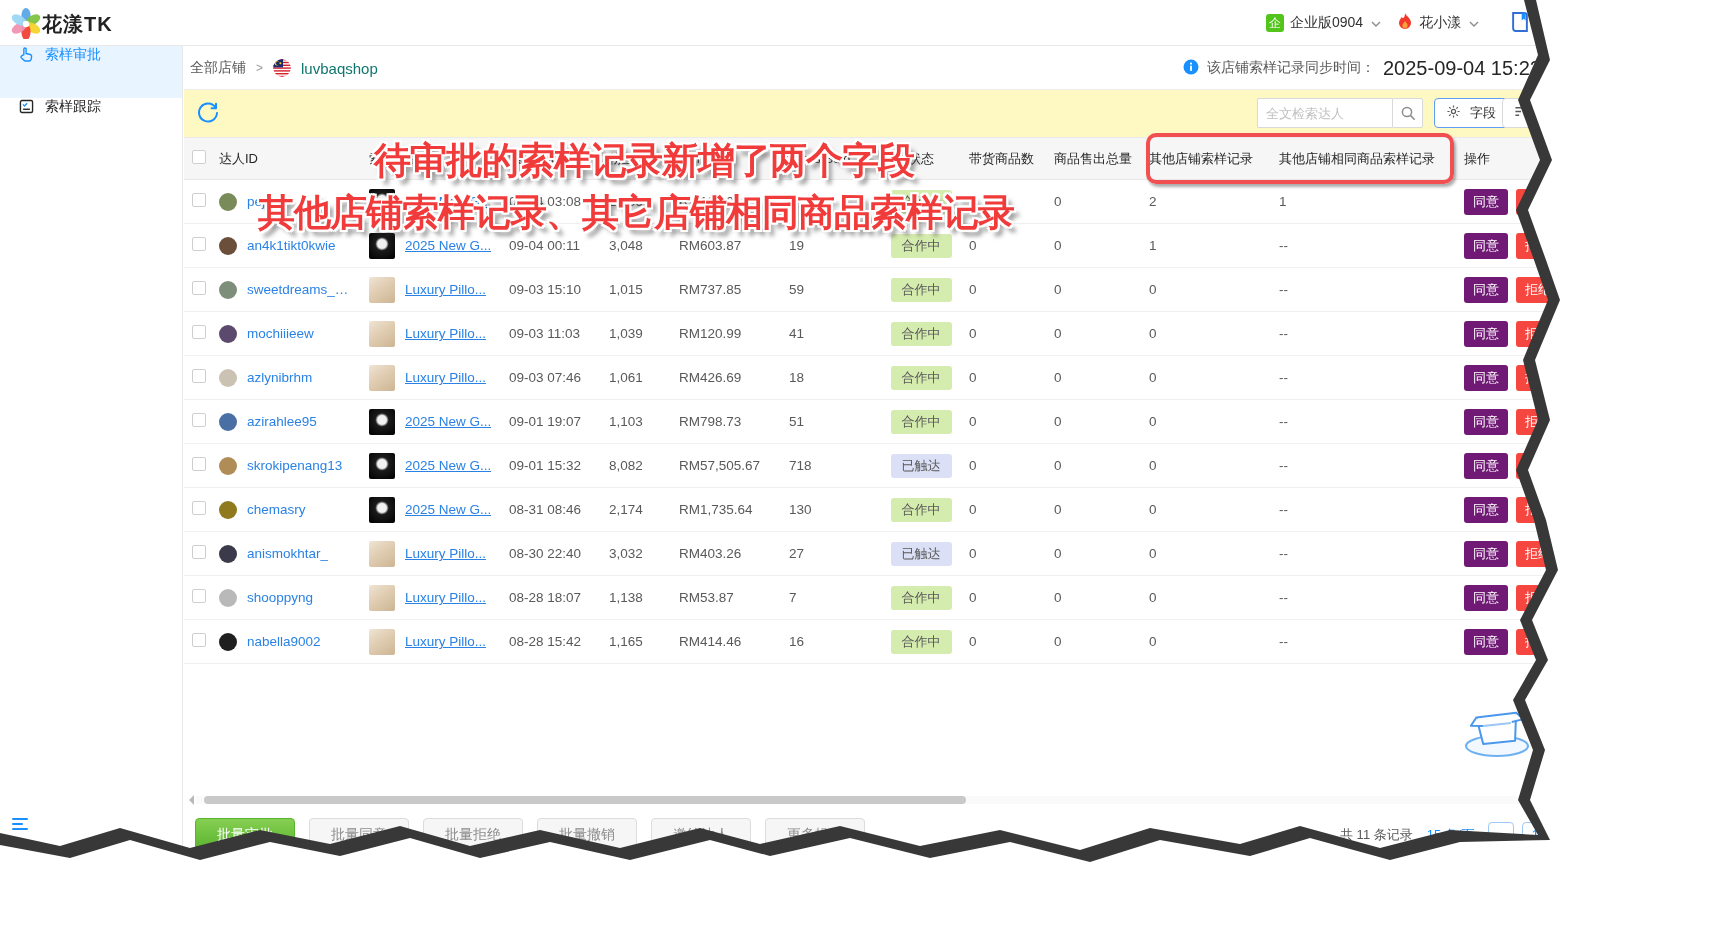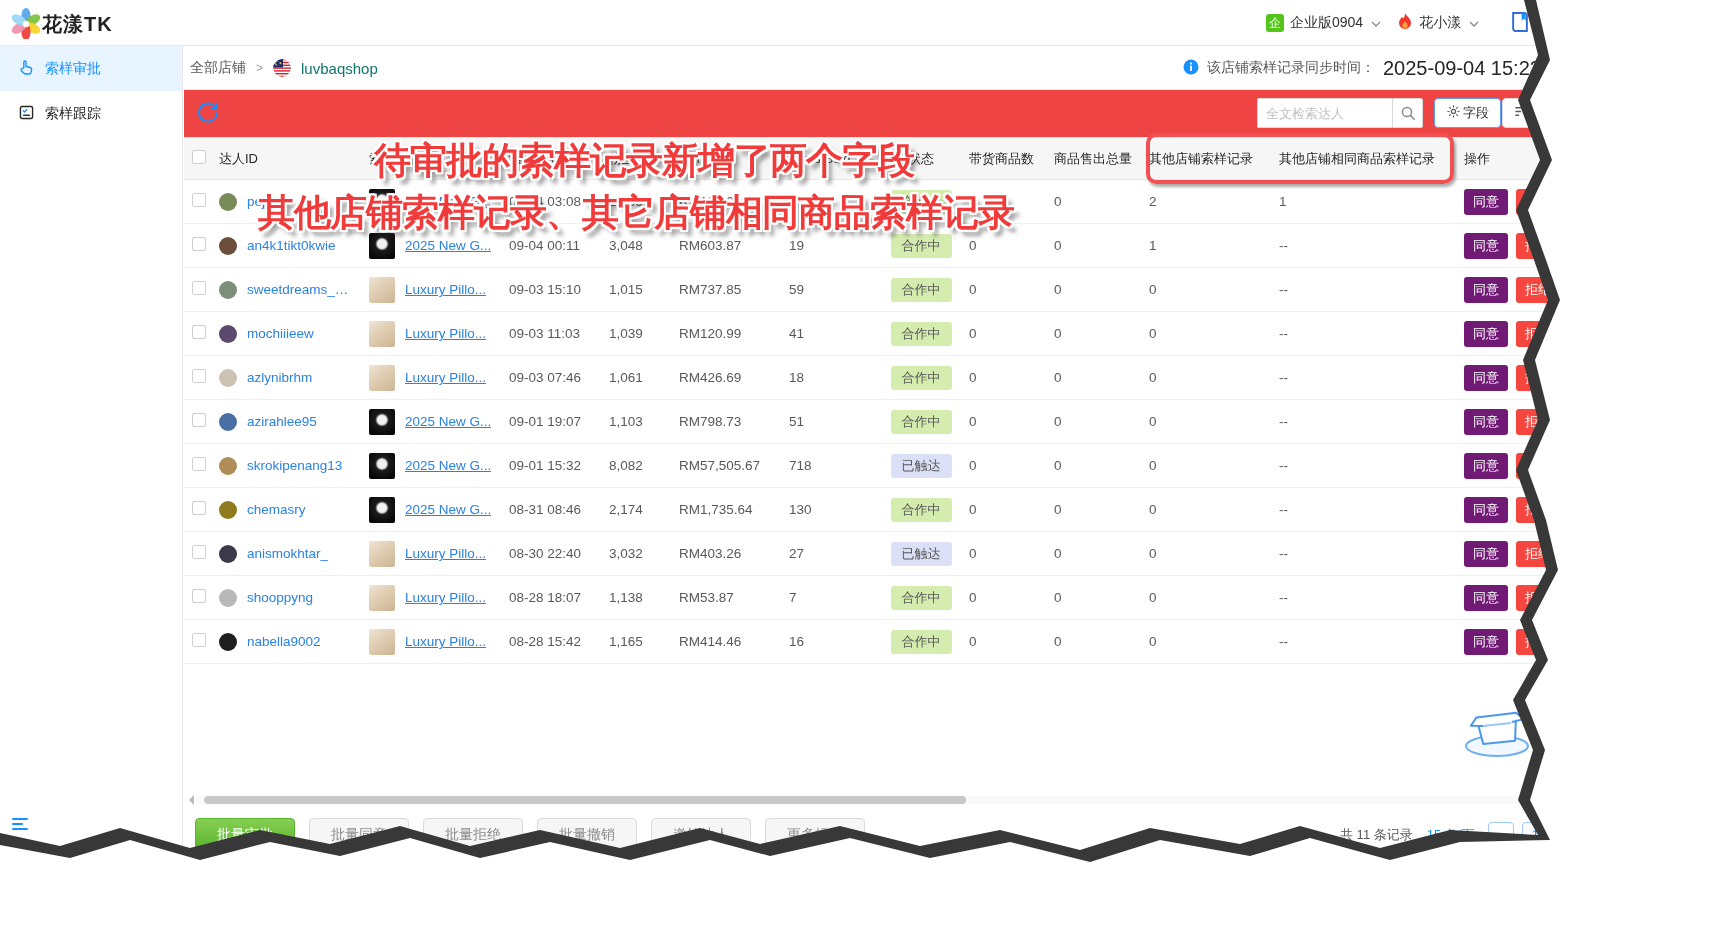--- a/index.html
+++ b/index.html
@@ -16,44 +16,44 @@
   .top-nav { position:absolute; left:212px; top:0; height:46px; display:flex; align-items:stretch; gap:47px; }
   .nav-item { display:flex; align-items:center; font-size:15px; color:#333; cursor:pointer; position:relative; white-space:nowrap; }
   .nav-item.active { color:#1890ff; }
   .nav-item.active::after { content:""; position:absolute; left:-6px; right:-6px; bottom:0; height:3px; background:#1890ff; }
   .acct { position:absolute; left:1266px; top:0; height:46px; display:flex; align-items:center; gap:6px; white-space:nowrap; }
   .ent-badge { width:18px; height:18px; background:#52c41a; color:#fff; border-radius:3px; font-size:12px; display:flex; align-items:center; justify-content:center; }
   .acct-label { font-size:14px; color:#333; }
   .chev { margin:0 10px 0 2px; }
   
   .sidebar { position:absolute; left:0; top:46px; width:183px; bottom:0; background:#fff; border-right:1px solid #e8e8e8; z-index:4; }
-  .side-item { height:45px; display:flex; align-items:center; gap:10px; padding-left:18px; font-size:14px; color:#262626; cursor:pointer; }
+  .side-item { height:52px; display:flex; align-items:flex-start; gap:10px; padding-left:18px; font-size:14px; color:#262626; cursor:pointer; }
   .side-item.active { background:#e8f4ff; color:#1890ff; }
   .side-item svg { flex:0 0 auto; }
   .collapse-icon { position:absolute; left:12px; top:772px; color:#1890ff; display:flex; flex-direction:column; gap:3px; cursor:pointer; }
   .collapse-icon i { display:block; height:2px; background:#1890ff; border-radius:1px; }
   
   .crumbbar { position:absolute; left:184px; top:46px; width:1581px; height:44px; background:#fff; border-bottom:1px solid #ededed; }
   .crumbs { position:absolute; left:6px; top:0; height:44px; display:flex; align-items:center; gap:10px; }
   .crumb-root { color:#595959; font-size:14px; cursor:pointer; }
   .crumb-sep { color:#999; font-size:12px; }
   .shop-name { color:#0f766e; font-size:15px; }
   .flagball { width:18px; height:18px; border-radius:50%; overflow:hidden; display:inline-block; }
   .syncinfo { position:absolute; left:999px; top:0; height:44px; display:flex; align-items:center; gap:8px; white-space:nowrap; }
   .syncinfo .lbl { color:#595959; font-size:14px; }
   .syncinfo .tm { color:#262626; font-size:20px; }
   .syncinfo .lnk { color:#1890ff; font-size:14px; margin-left:14px; cursor:pointer; }
   
-  .toolbar { position:absolute; left:184px; top:90px; width:1534px; height:47px; background:#ef4444; }
+  .toolbar { position:absolute; left:184px; top:90px; width:1534px; height:47px; background:#fef9c3; }
   .refresh-btn { position:absolute; left:13px; top:12px; width:24px; height:24px; cursor:pointer; }
   .searchgrp { position:absolute; left:1073px; top:8px; display:flex; }
   .search-input { width:135px; height:30px; border:1px solid #d9d9d9; border-right:none; border-radius:2px 0 0 2px; padding:0 8px; font-size:13px; color:#595959; outline:none; }
   .search-input::placeholder { color:#bfbfbf; }
   .search-btn { width:31px; height:30px; border:1px solid #d9d9d9; background:#fff; border-radius:0 2px 2px 0; display:flex; align-items:center; justify-content:center; cursor:pointer; }
-  .tb-btn { position:absolute; top:8px; height:30px; background:#fff; border:1px solid #d9d9d9; border-radius:4px; display:flex; align-items:center; gap:2px; padding:0 11px; font-size:13px; color:#333; cursor:pointer; white-space:nowrap; }
+  .tb-btn { position:absolute; top:8px; height:30px; background:#fff; border:1px solid #d9d9d9; border-radius:4px; display:flex; align-items:center; gap:9px; padding:0 11px; font-size:13px; color:#333; cursor:pointer; white-space:nowrap; }
   .tb-btn.fields { left:1250px; border-color:#5e9ff5; }
   .tb-btn.sort { left:1318px; }
   
   .grid { position:absolute; left:184px; top:137px; width:1377px; border-collapse:collapse; table-layout:fixed; }
   .grid th { height:42px; background:#f6f6f7; border-top:1px solid #ebebeb; border-bottom:1px solid #e8e8e8; font-size:13px; font-weight:normal; color:#262626; text-align:left; padding:0 8px; white-space:nowrap; overflow:hidden; }
   .grid td { height:44px; border-bottom:1px solid #f0f0f0; font-size:13.5px; color:#595959; padding:0 8px; white-space:nowrap; overflow:hidden; }
   .grid th.c, .grid td.c { text-align:center; }
   .cellflex { display:flex; align-items:center; gap:10px; }
   .cb { width:14px; height:14px; border:1px solid #cfcfcf; border-radius:2px; background:#fff; display:inline-block; cursor:pointer; }
   .avatar { width:18px; height:18px; border-radius:50%; flex:0 0 auto; }

